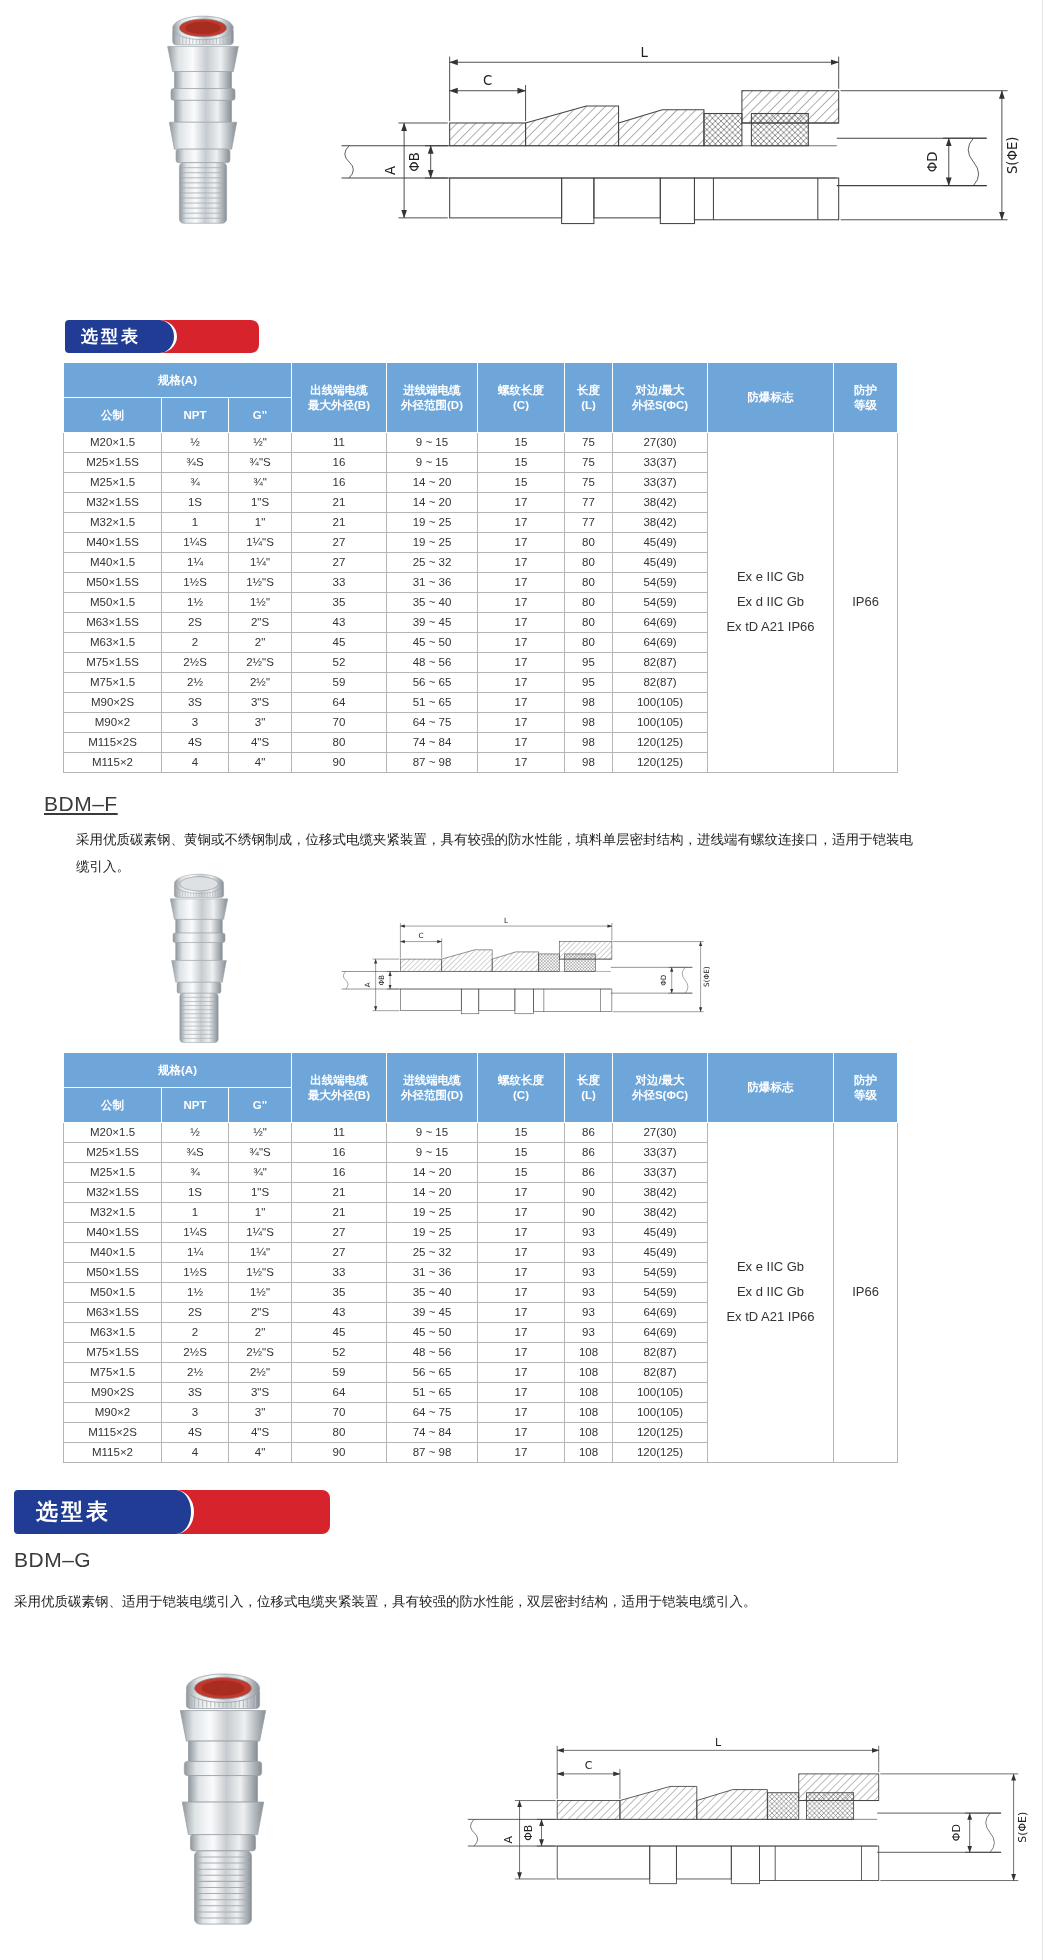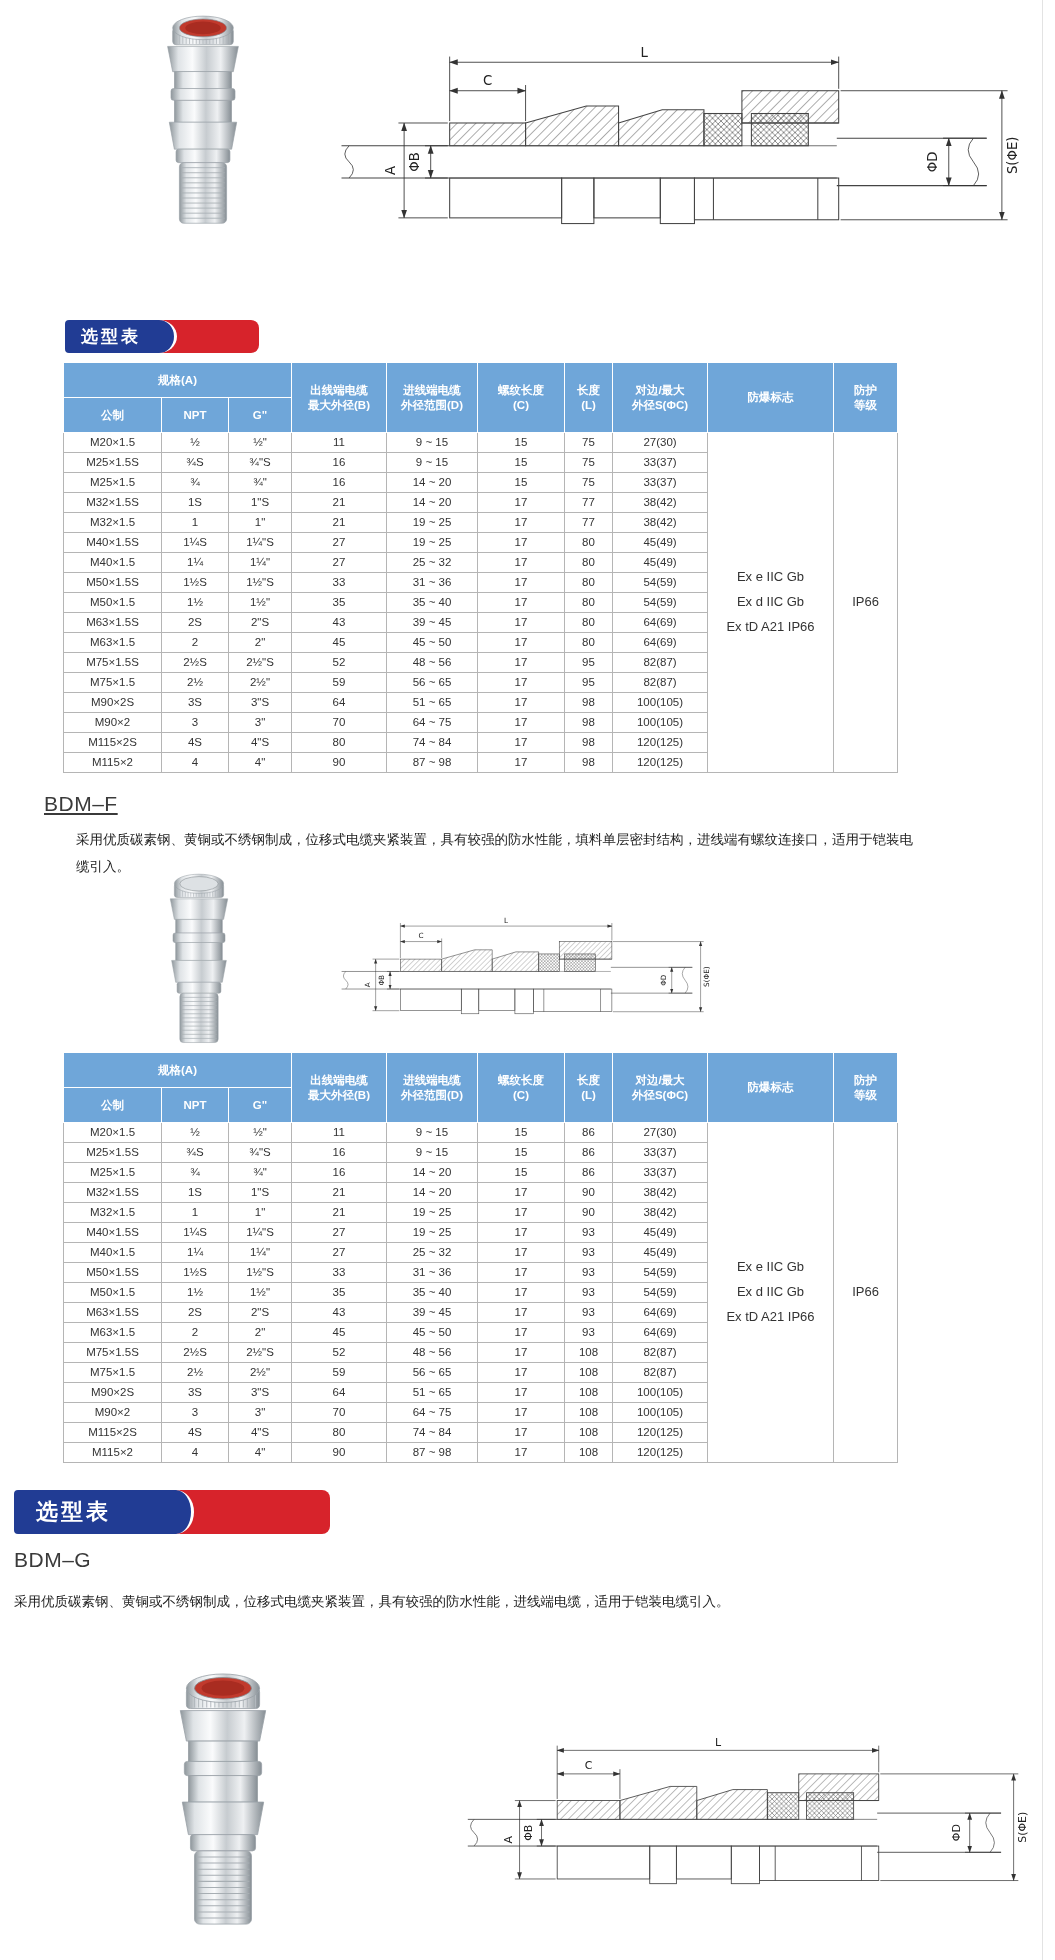--- a/index.html
+++ b/index.html
@@ -728,21 +728,21 @@
         </tr>
       </tbody>
   </table>
 
   <div class="banner banner2">
     <div class="banner-blue">
       <span class="banner-text">选型表</span>
     </div>
   </div>
   <div class="bdm-title bdmg-title">BDM–G</div>
-  <div class="bdm-desc bdmg-desc">采用优质碳素钢、黄铜或不绣钢制成，位移式电缆夹紧装置，具有较强的防水性能，进线端电缆，适用于铠装电缆引入。</div>
+  <div class="bdm-desc bdmg-desc">采用优质碳素钢、适用于铠装电缆引入，位移式电缆夹紧装置，具有较强的防水性能，双层密封结构，适用于铠装电缆引入。</div>
   <div class="photo photo3"><svg viewBox="0 0 120 266" preserveAspectRatio="xMidYMid meet" style="width:100%;height:100%">
 <defs>
           <linearGradient id="mp2" x1="0" y1="0" x2="1" y2="0">
 <stop offset="0" stop-color="#8f979c"></stop>
             <stop offset="0.15" stop-color="#dfe3e6"></stop>
             <stop offset="0.35" stop-color="#fafbfc"></stop>
             <stop offset="0.55" stop-color="#c7ccd0"></stop>
             <stop offset="0.75" stop-color="#eef0f2"></stop>
             <stop offset="1" stop-color="#868e94"></stop>
 </linearGradient>

